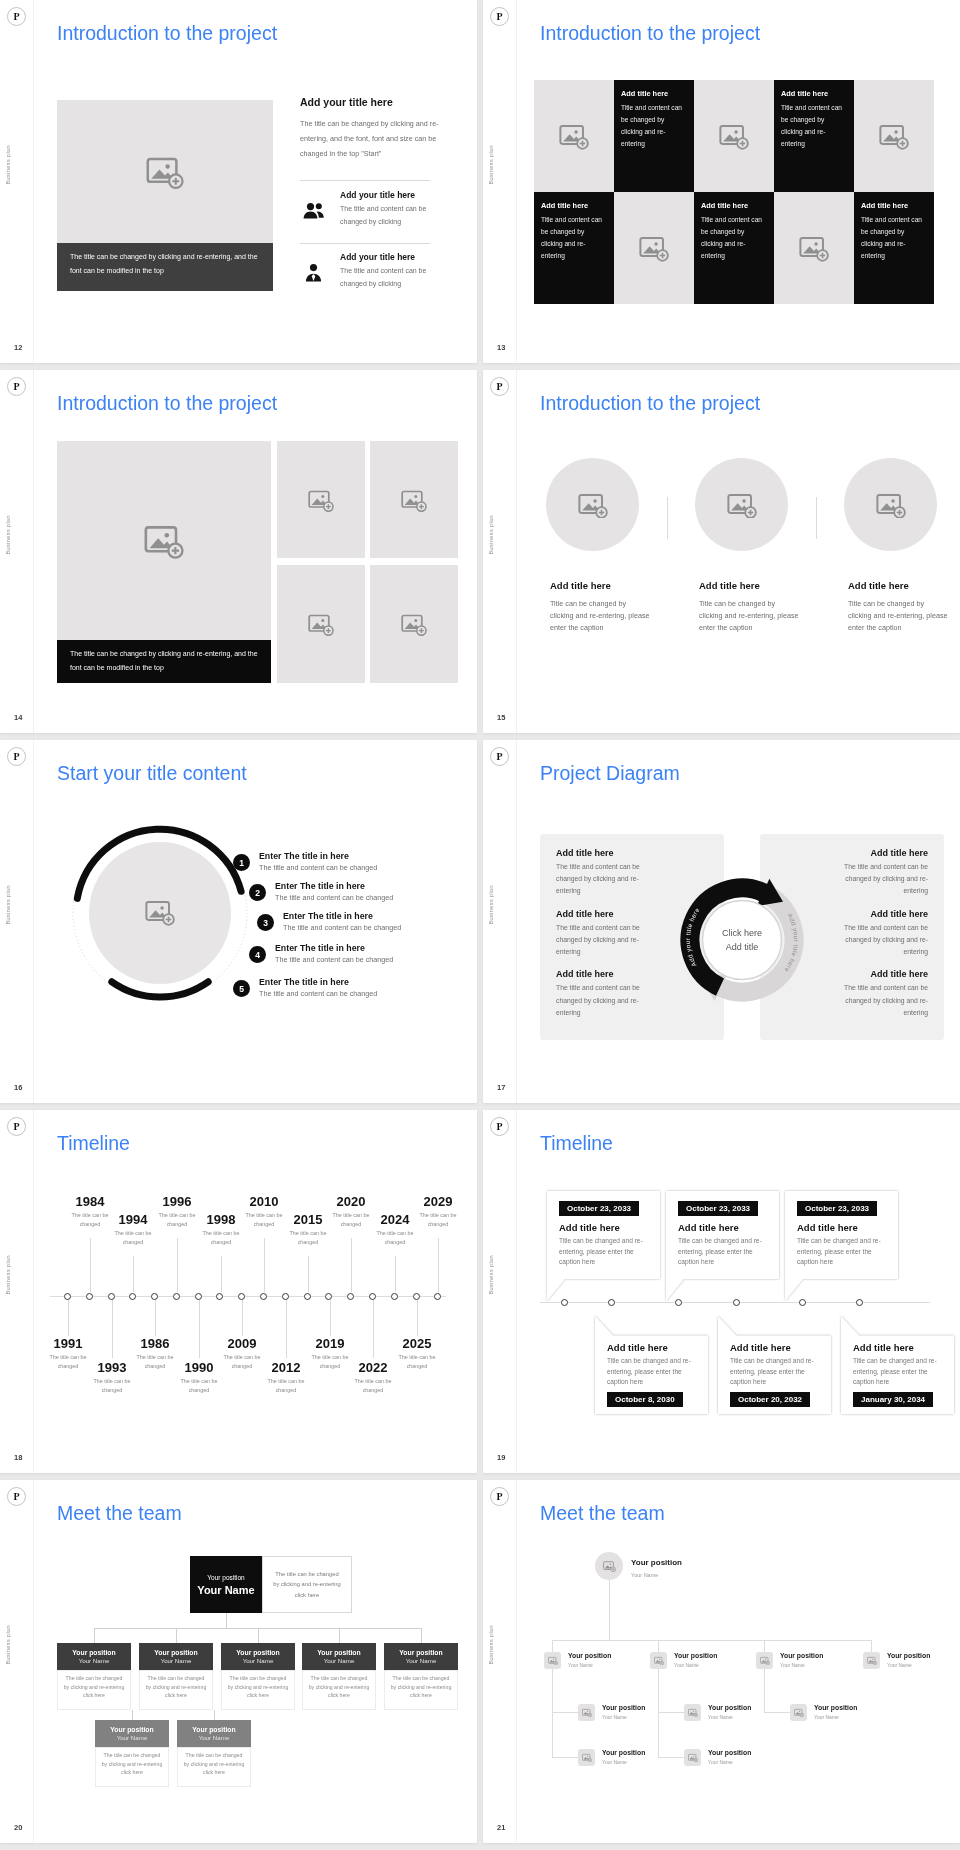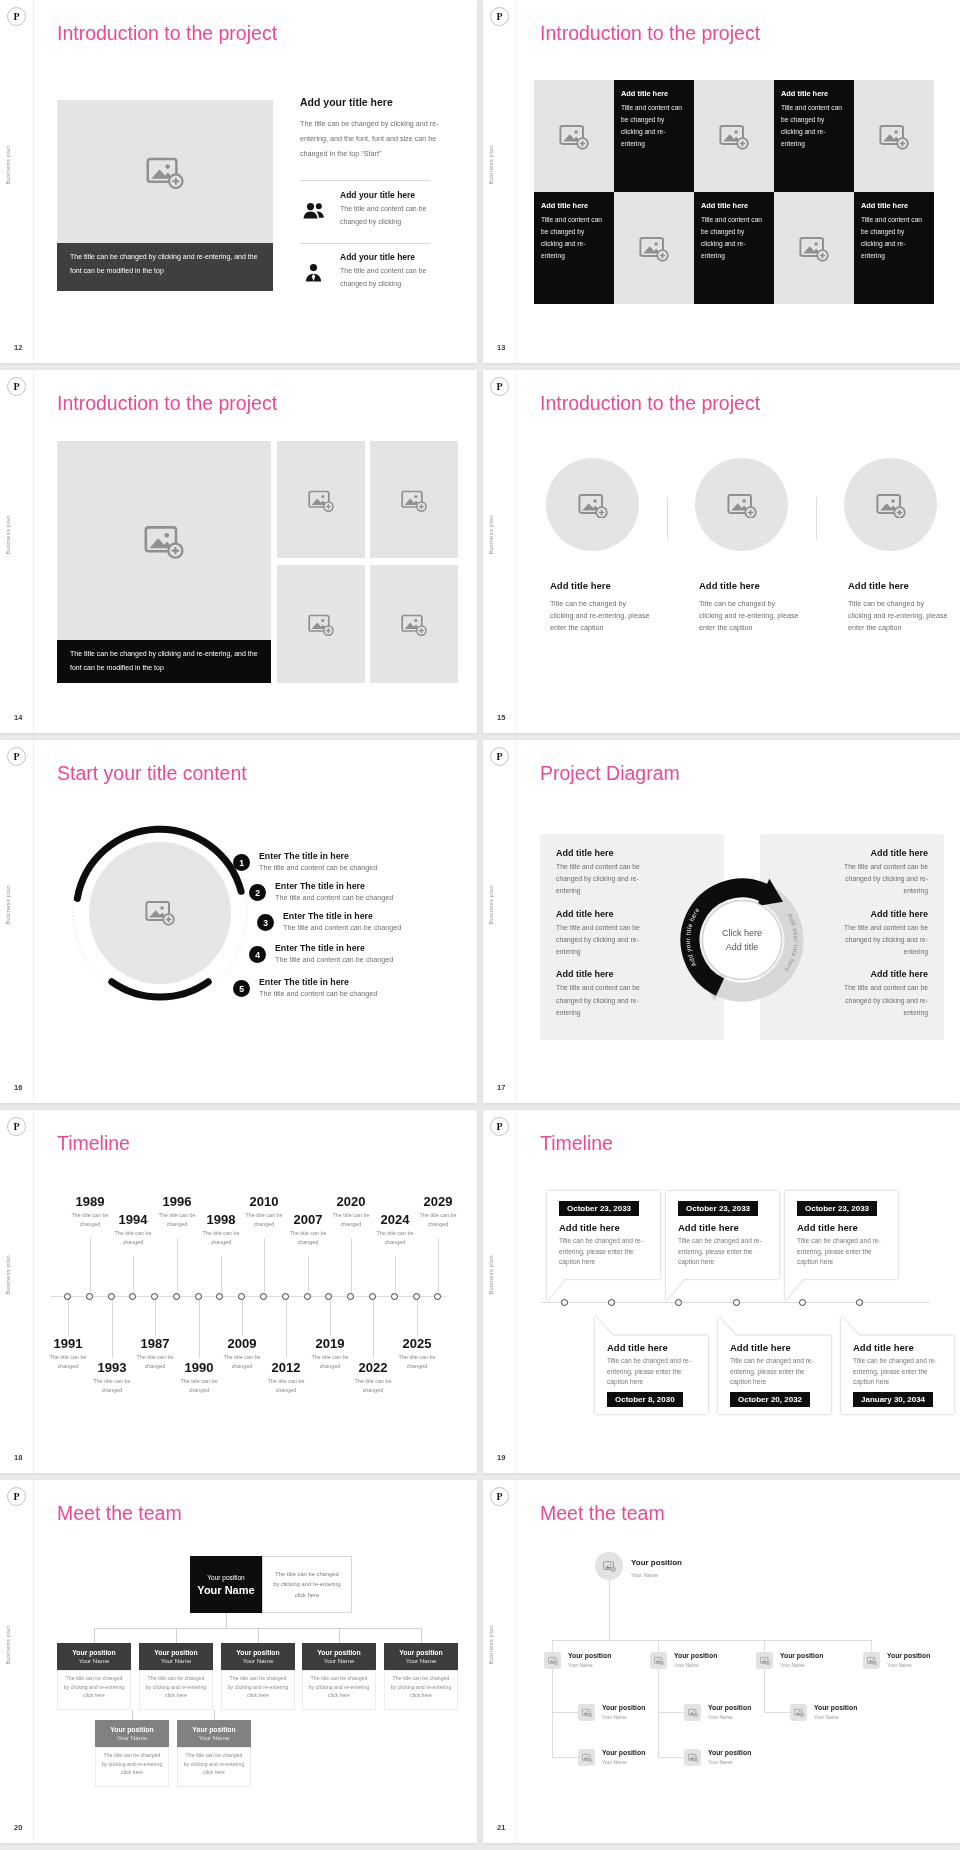--- a/index.html
+++ b/index.html
@@ -7,21 +7,21 @@
     display:grid;grid-template-columns:477px 477px;grid-auto-rows:363px;gap:7px 6px;
     font-family:"Liberation Sans",sans-serif;}
   .slide{position:relative;background:#fff;overflow:hidden;box-shadow:0 1px 3px rgba(0,0,0,.07);}
   .logo{position:absolute;top:7px;left:7px;width:17px;height:17px;border-radius:50%;
     border:1px solid #c4c4c4;background:#fff;color:#141414;font-weight:700;font-size:10px;
     display:flex;align-items:center;justify-content:center;z-index:5;font-family:"Liberation Serif",serif;}
   .side-label{position:absolute;left:5px;top:145px;writing-mode:vertical-rl;transform:rotate(180deg);
     font-size:5.5px;color:#8f8f8f;letter-spacing:.4px;}
   .rule-v{position:absolute;left:33px;top:0;height:100%;width:1px;background:#f0f0f0;}
   .page-num{position:absolute;left:14px;bottom:11px;font-size:7.5px;font-weight:700;color:#3c3c3c;}
-  .stitle{position:absolute;left:57px;top:22px;font-size:19.5px;font-weight:300;color:#ec4899;}
+  .stitle{position:absolute;left:57px;top:22px;font-size:19.5px;font-weight:300;color:#3b82f6;}
   .abs{position:absolute;}
   .imgslot{background:#e5e3e4;display:flex;align-items:center;justify-content:center;}
   .img-icon-slot{display:flex;align-items:center;justify-content:center;}
   .img-icon-slot svg{width:100%;height:auto;}
   .cap-bar{color:#fbfbfb;font-size:7px;line-height:1.95;padding:7px 13px;box-sizing:border-box;}
   .h-sm{font-weight:700;color:#161616;}
   .t-gray{color:#6e6e6e;}
   .divider{height:1px;background:#d9d9d9;}
   
   .cell-dark{background:#0c0c0c;color:#fff;padding:9px 7px;box-sizing:border-box;}
@@ -444,41 +444,41 @@
     <div class="tl-v" style="left:155px;top:190px;height:36px"></div>
     <div class="tl-v" style="left:242px;top:190px;height:36px"></div>
     <div class="tl-v" style="left:330px;top:190px;height:36px"></div>
     <div class="tl-v" style="left:417px;top:190px;height:36px"></div>
     <div class="tl-v" style="left:112px;top:190px;height:58px"></div>
     <div class="tl-v" style="left:199px;top:190px;height:58px"></div>
     <div class="tl-v" style="left:286px;top:190px;height:58px"></div>
     <div class="tl-v" style="left:373px;top:190px;height:58px"></div>
 
     <div class="tl-year" style="left:90px;top:84px">
-        <div class="y">1989</div>
+        <div class="y">1984</div>
         <div class="d">The title can be changed</div>
       </div>
     <div class="tl-year" style="left:133px;top:102px">
         <div class="y">1994</div>
         <div class="d">The title can be changed</div>
       </div>
     <div class="tl-year" style="left:177px;top:84px">
         <div class="y">1996</div>
         <div class="d">The title can be changed</div>
       </div>
     <div class="tl-year" style="left:221px;top:102px">
         <div class="y">1998</div>
         <div class="d">The title can be changed</div>
       </div>
     <div class="tl-year" style="left:264px;top:84px">
         <div class="y">2010</div>
         <div class="d">The title can be changed</div>
       </div>
     <div class="tl-year" style="left:308px;top:102px">
-        <div class="y">2007</div>
+        <div class="y">2015</div>
         <div class="d">The title can be changed</div>
       </div>
     <div class="tl-year" style="left:351px;top:84px">
         <div class="y">2020</div>
         <div class="d">The title can be changed</div>
       </div>
     <div class="tl-year" style="left:395px;top:102px">
         <div class="y">2024</div>
         <div class="d">The title can be changed</div>
       </div>
@@ -489,21 +489,21 @@
 
     <div class="tl-year" style="left:68px;top:226px">
         <div class="y">1991</div>
         <div class="d">The title can be changed</div>
       </div>
     <div class="tl-year" style="left:112px;top:250px">
         <div class="y">1993</div>
         <div class="d">The title can be changed</div>
       </div>
     <div class="tl-year" style="left:155px;top:226px">
-        <div class="y">1987</div>
+        <div class="y">1986</div>
         <div class="d">The title can be changed</div>
       </div>
     <div class="tl-year" style="left:199px;top:250px">
         <div class="y">1990</div>
         <div class="d">The title can be changed</div>
       </div>
     <div class="tl-year" style="left:242px;top:226px">
         <div class="y">2009</div>
         <div class="d">The title can be changed</div>
       </div>

